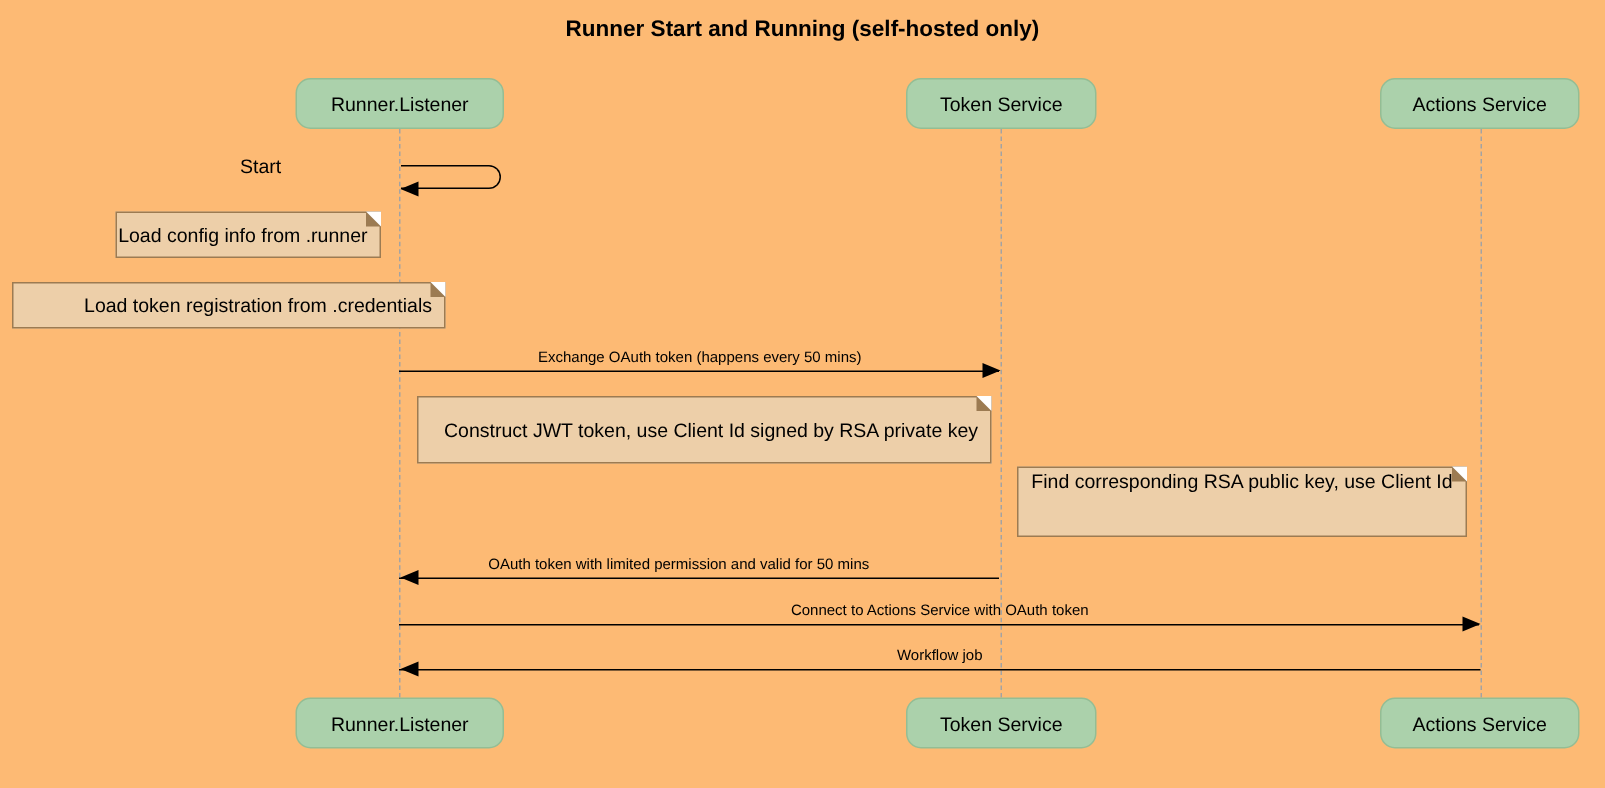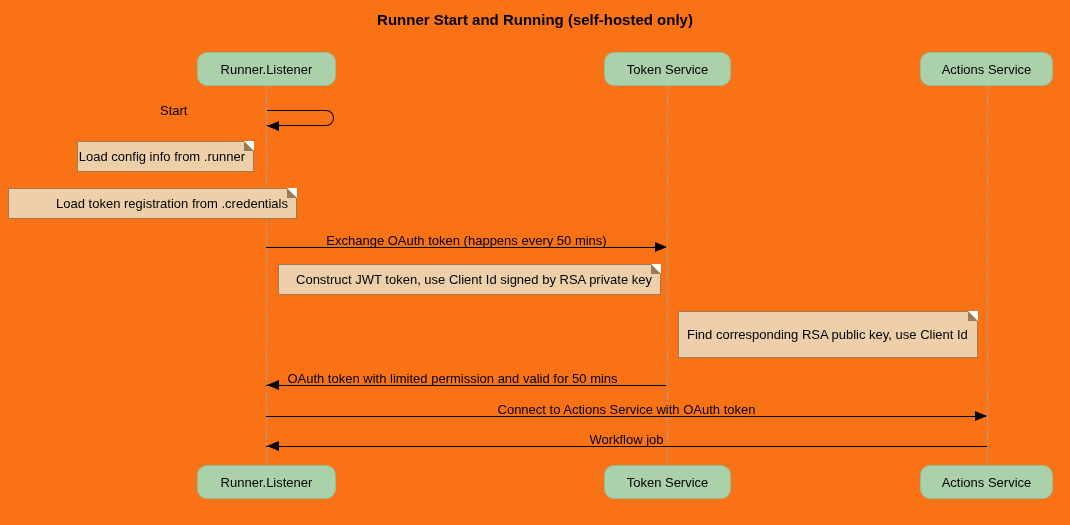--- a/index.html
+++ b/index.html
@@ -1,17 +1,17 @@
 <!DOCTYPE html>
 <html style="--participant-fill: #abd1ab; --participant-border: #94bd94; --note-fill: #edcfa9; --note-border: #9c7b52; --lifeline: #a3a3a3; --arrow: #000000;"><head>
 <meta charset="utf-8">
 <style>
   html,body{margin:0;padding:0;background:#ffffff;}
   .diagram{
-    position:relative;width:1070px;height:525px;background:#f97316;
+    position:relative;width:1070px;height:525px;background:#fdba74;
     font-family:"Liberation Sans",sans-serif;color:#000;overflow:hidden;
   }
   .title{
     position:absolute;top:11px;left:0;right:0;text-align:center;
     font-size:15px;font-weight:bold;
   }
   .lifeline{
     position:absolute;top:86px;height:379px;width:0;
     border-left:1px dashed var(--lifeline,#a3a3a3);
   }
@@ -28,23 +28,23 @@
     border:1px solid var(--note-border,#9c7b52);
     font-size:13px;white-space:nowrap;
     display:flex;align-items:center;justify-content:flex-end;
     padding:0 8px;
   }
   .note::after{
     content:"";position:absolute;top:-1px;right:-1px;width:0;height:0;
     border-style:solid;border-width:0 10px 10px 0;
     border-color:#ffffff #ffffff var(--note-border,#9c7b52) var(--note-border,#9c7b52);
   }
-  .note.multiline{flex-direction:column;align-items:flex-start;justify-content:center;line-height:17px;}
+  .note.multiline{flex-direction:row;align-items:flex-start;justify-content:center;line-height:17px;}
   .msg-label{
-    position:absolute;font-size:13px;text-align:center;white-space:nowrap;
+    position:absolute;font-size:10px;text-align:center;white-space:nowrap;
   }
   .msg-line{
     position:absolute;height:0;border-top:1px solid var(--arrow,#000);
   }
   .arrow-right{
     position:absolute;width:0;height:0;
     border-top:5px solid transparent;border-bottom:5px solid transparent;
     border-left:12px solid var(--arrow,#000);
   }
   .arrow-left{
@@ -92,21 +92,21 @@
     <span>Load config info from .runner</span>
   </div>
   <div class="note" style="left:8px;top:188px;width:289px;height:31px">
     <span>Load token registration from .credentials</span>
   </div>
 
   <div class="msg-label" style="left:266px;top:233px;width:401px">Exchange OAuth token (happens every 50 mins)</div>
   <div class="msg-line" style="left:266px;top:247px;width:400px"></div>
   <div class="arrow-right" style="left:655px;top:242px"></div>
 
-  <div class="note" style="left:278px;top:264px;width:383px;height:31px">
+  <div class="note" style="left:278px;top:264px;width:383px;height:45px">
     <span>Construct JWT token, use Client Id signed by RSA private key</span>
   </div>
 
   <div class="note multiline" style="left:678px;top:311px;width:300px;height:47px">
     <span>Find corresponding RSA public key, use Client Id</span>
   </div>
 
   <div class="msg-label" style="left:252px;top:371px;width:401px">OAuth token with limited permission and valid for 50 mins</div>
   <div class="msg-line" style="left:266px;top:385px;width:400px"></div>
   <div class="arrow-left" style="left:267px;top:380px"></div>

